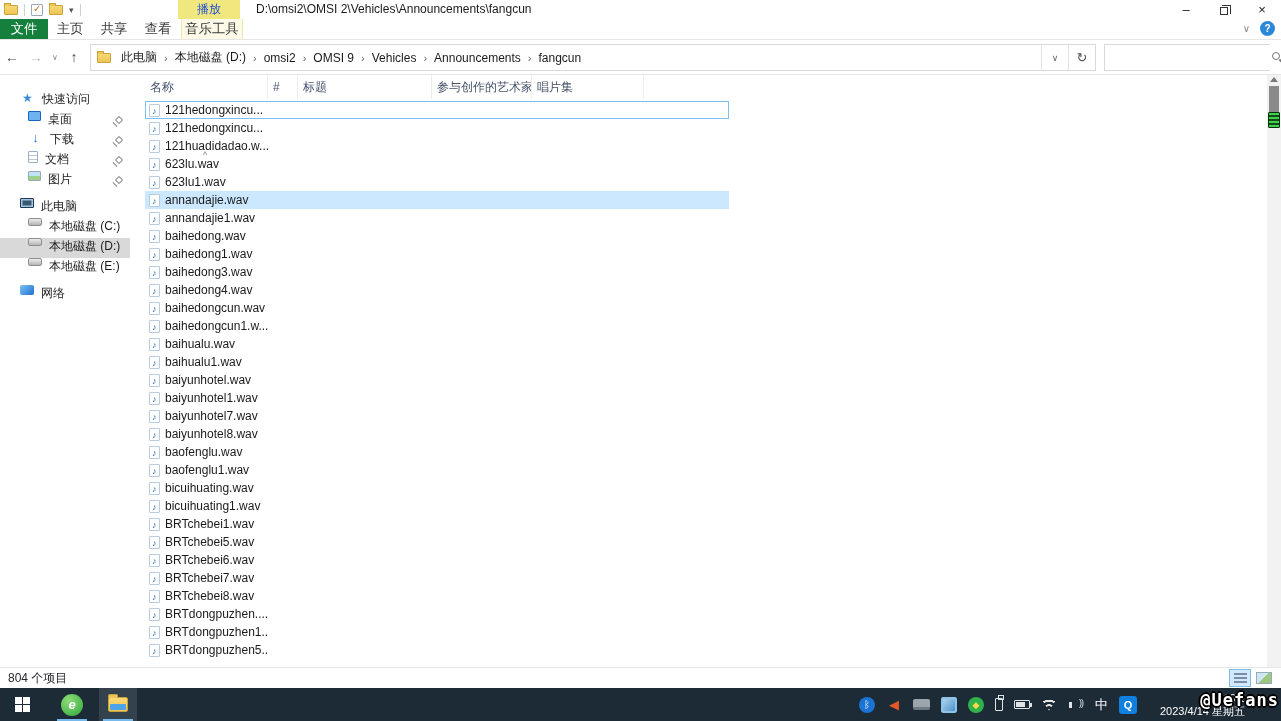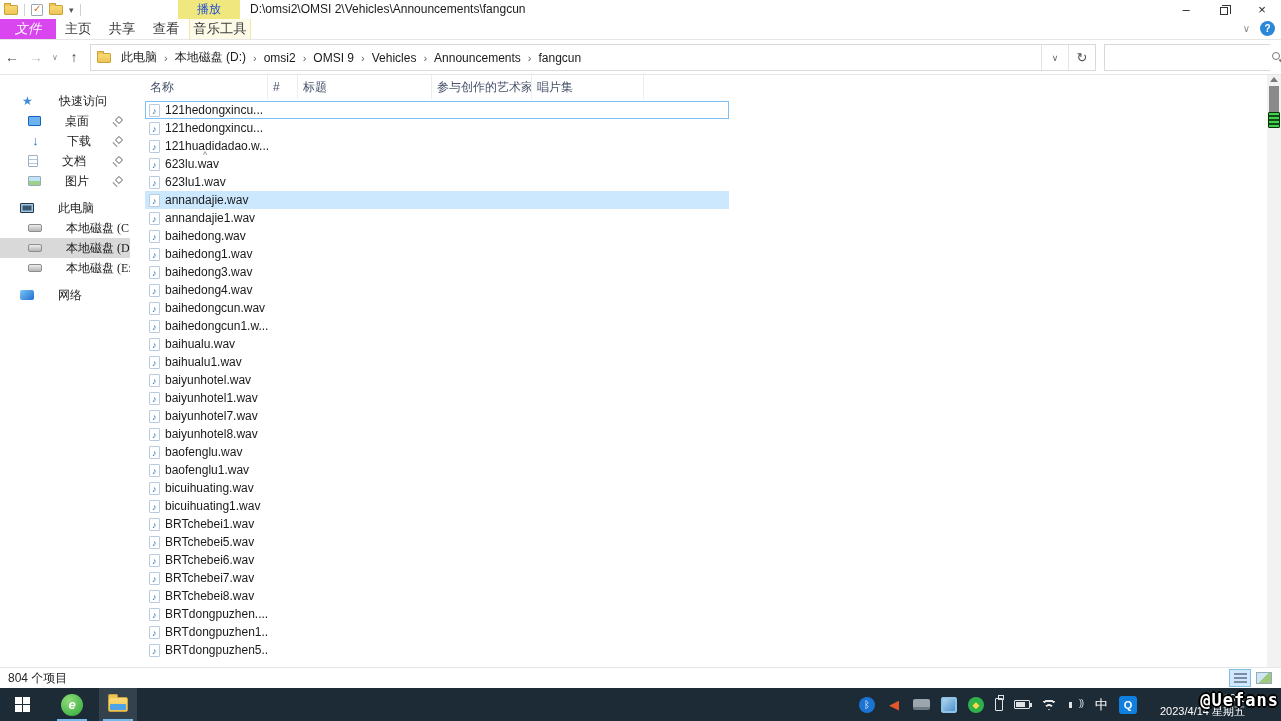--- a/index.html
+++ b/index.html
@@ -12,29 +12,29 @@
   
   .titlebar { height:19px; position:relative; background:#fff; flex:none; }
   .qat { position:absolute; left:4px; top:1px; display:flex; align-items:center; gap:6px; height:17px; }
   .qat-sep { width:1px; height:12px; background:#d0d0d0; }
   .mini-folder { width:14px; height:10px; background:linear-gradient(#f9d975,#eec455); border:1px solid #caa23c; border-radius:1px; position:relative; }
   .mini-folder::before { content:""; position:absolute; top:-3px; left:-1px; width:5px; height:2px; background:#eec455; border:1px solid #caa23c; border-bottom:none; border-radius:1px 1px 0 0; }
   .qat-check { width:12px; height:12px; border:1px solid #9aa7b5; background:#fff; position:relative; border-radius:1px; }
   .qat-check::before { content:"✓"; position:absolute; left:1px; top:-2px; color:#d2691e; font-size:10px; font-weight:bold; }
   .qat-caret { color:#555; font-size:9px; }
   .ctx-group { position:absolute; left:178px; top:0; width:62px; height:19px; background:#f0e87f; display:flex; align-items:center; justify-content:center; color:#1d4ed8; }
-  .win-title { position:absolute; left:250px; top:2px; color:#1a1a1a; white-space:nowrap; }
+  .win-title { position:absolute; left:256px; top:2px; color:#1a1a1a; white-space:nowrap; }
   .caption { position:absolute; right:0; top:0; height:19px; display:flex; }
   .cap-btn { width:38px; height:19px; display:flex; align-items:center; justify-content:center; color:#222; background:transparent; border:none; font-size:13px; cursor:default; }
   .ic-restore { width:8px; height:8px; border:1px solid #333; position:relative; background:#fff; margin-top:2px; }
   .ic-restore::before { content:""; position:absolute; top:-3px; left:1px; width:8px; height:8px; border:1px solid #333; border-left:none; border-bottom:none; }
 
   
   .tabsrow { height:21px; display:flex; align-items:stretch; border-bottom:1px solid #e6e6e6; position:relative; flex:none; background:#fff; }
-  .tab-file { width:56px; background:#d946ef; color:#fff; display:flex; align-items:center; justify-content:center; border:none;font-style:italic; }
+  .tab-file { width:48px; background:#15803d; color:#fff; display:flex; align-items:center; justify-content:center; border:none; }
   .tab { width:44px; background:transparent; border:none; color:#3b3b3b; display:flex; align-items:center; justify-content:center; }
   .tab-tool { width:62px; margin-left:1px; background:#fdfbe8; border:none; border-left:1px solid #eee8b0; border-right:1px solid #eee8b0; color:#3b3b3b; display:flex; align-items:center; justify-content:center; }
   .ribbon-right { position:absolute; right:6px; top:2px; display:flex; align-items:center; gap:10px; }
   .rb-chev { color:#888; font-size:10px; }
   .rb-help { width:15px; height:15px; border-radius:50%; background:#2b88d8; color:#fff; font-size:10px; font-weight:bold; display:flex; align-items:center; justify-content:center; }
 
   
   .addressrow { height:35px; display:flex; align-items:center; border-bottom:1px solid #e6e6e6; flex:none; position:relative; background:#fff; }
   .nav-btn { border:none; background:transparent; font-size:14px; width:24px; height:26px; display:flex; align-items:center; justify-content:center; color:#444; }
   .nav-btn.disabled { color:#c0c0c0; }
@@ -50,21 +50,21 @@
   .search-input { flex:1; border:none; outline:none; height:100%; padding:0 6px; font-size:12px; }
   .magnifier { width:12px; height:12px; position:relative; margin-right:8px; flex:none; }
   .magnifier::before { content:""; position:absolute; width:6px; height:6px; border:1.5px solid #777; border-radius:50%; left:0; top:0; }
   .magnifier::after { content:""; position:absolute; width:4px; height:1.5px; background:#777; transform:rotate(45deg); right:1px; bottom:2px; }
 
   
   .main { flex:1; display:flex; min-height:0; position:relative; }
 
   
   .sidebar { width:130px; flex:none; padding-top:16px; overflow:hidden; }
-  .sb-item { height:20px; display:flex; align-items:center; gap:24px; padding-left:20px; position:relative; cursor:default;font-family:Liberation Serif, serif; }
+  .sb-item { height:20px; display:flex; align-items:flex-start; gap:7px; padding-left:20px; position:relative; cursor:default; }
   .sb-item.sb-child { padding-left:28px; }
   .sb-item.sb-gap { margin-top:7px; }
   .sb-item.sb-selected { background:#d9d9d9; }
   .sb-icon { width:15px; height:13px; display:inline-flex; align-items:center; justify-content:center; flex:none; }
   .sb-label { white-space:nowrap; color:#1a1a1a; }
   .pin { display:none; position:absolute; right:8px; top:6px; width:9px; height:9px; }
   .pin[data-show="true"] { display:block; }
   .pin::before { content:""; position:absolute; width:4px; height:4px; border:1px solid #8a8a8a; border-radius:1px; right:0; top:0; transform:rotate(45deg); }
   .pin::after { content:""; position:absolute; width:6px; height:1px; background:#8a8a8a; transform:rotate(45deg); left:-1px; bottom:1px; }
 

